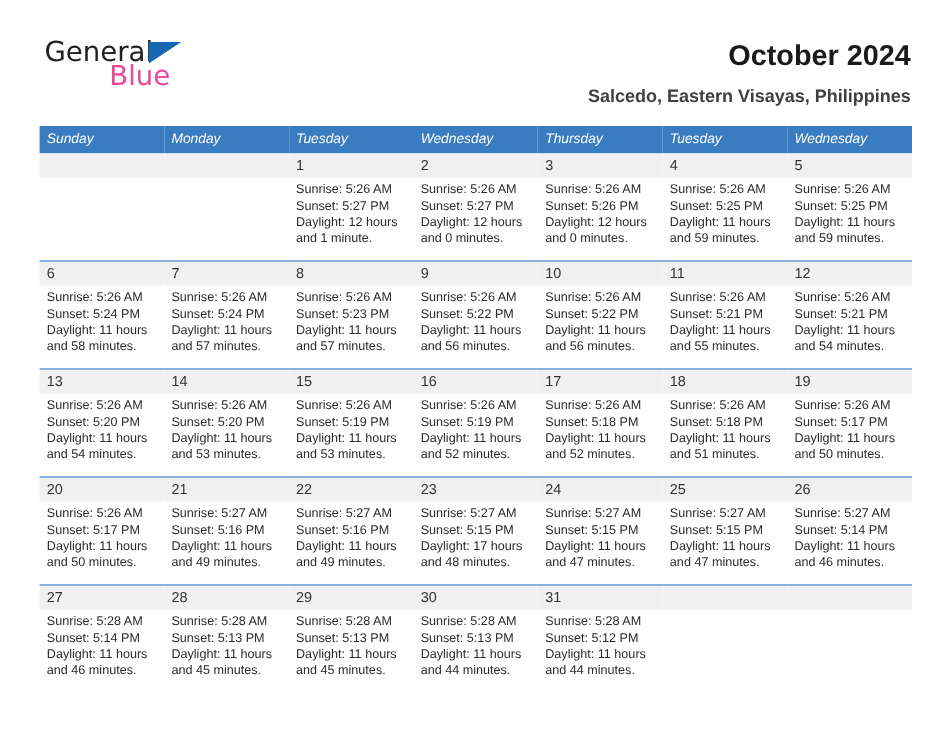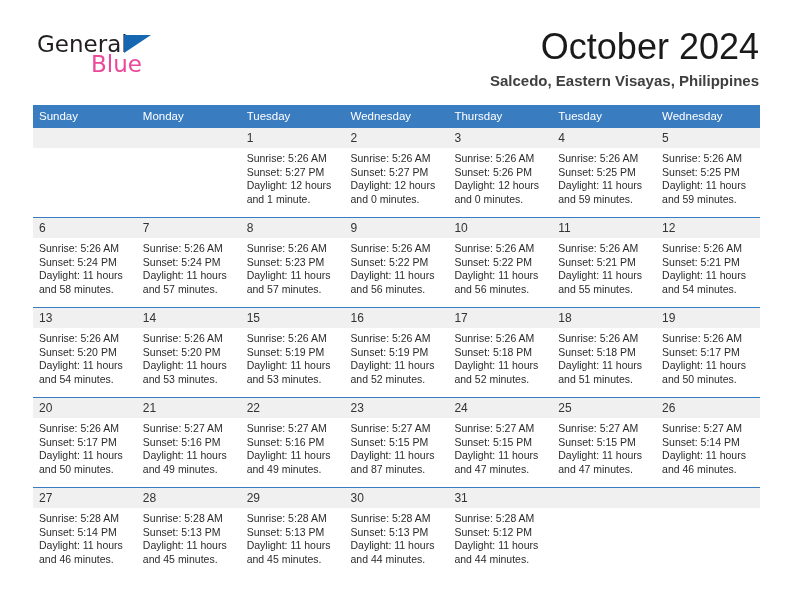--- a/index.html
+++ b/index.html
@@ -63,23 +63,23 @@
     font-family: "DejaVu Sans", sans-serif;
     font-weight: 400;
   }
   .title-block {
     position: absolute;
     right: 0;
     top: 0;
     text-align: right;
   }
   .cal-title {
-    font-size: 36px;
+    font-size: 24px;
     color: #1a1a1a;
-    font-weight: 400;
+    font-weight: 700;
     line-height: 34px;
     white-space: nowrap;
   }
   .cal-subtitle {
     font-size: 15px;
     color: #404040;
     font-weight: 700;
     line-height: 22px;
     margin-top: 6px;
     white-space: nowrap;
@@ -99,20 +99,21 @@
   }
   table.cal th {
     background: #3a7cc0;
     color: #ffffff;
     font-size: 11.5px;
     font-weight: normal;
     text-align: left;
     padding: 5px 0 5px 6px;
     height: 10px;
     line-height: 13px;
+    font-style: italic;
   }
   table.cal td {
     vertical-align: top;
     padding: 0;
     border-top: 1px solid #3a7cc0;
     height: 89px;
     background: #ffffff;
   }
   table.cal tr.week:first-child td {
     border-top: none;
@@ -372,21 +373,21 @@
                 <div>Sunrise: 5:27 AM</div>
                 <div>Sunset: 5:16 PM</div>
                 <div class="daylight-line">Daylight: 11 hours and 49 minutes.</div>
               </div>
             </td>
             <td>
               <div class="daynum">23</div>
               <div class="cellbody">
                 <div>Sunrise: 5:27 AM</div>
                 <div>Sunset: 5:15 PM</div>
-                <div class="daylight-line">Daylight: 11 hours and 87 minutes.</div>
+                <div class="daylight-line">Daylight: 17 hours and 48 minutes.</div>
               </div>
             </td>
             <td>
               <div class="daynum">24</div>
               <div class="cellbody">
                 <div>Sunrise: 5:27 AM</div>
                 <div>Sunset: 5:15 PM</div>
                 <div class="daylight-line">Daylight: 11 hours and 47 minutes.</div>
               </div>
             </td>

